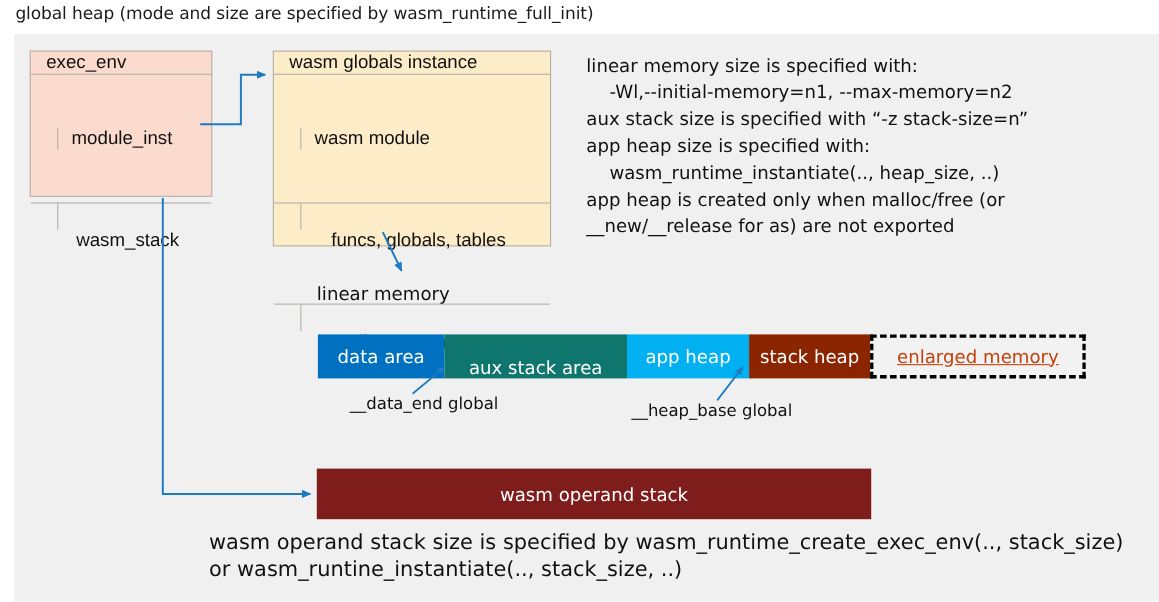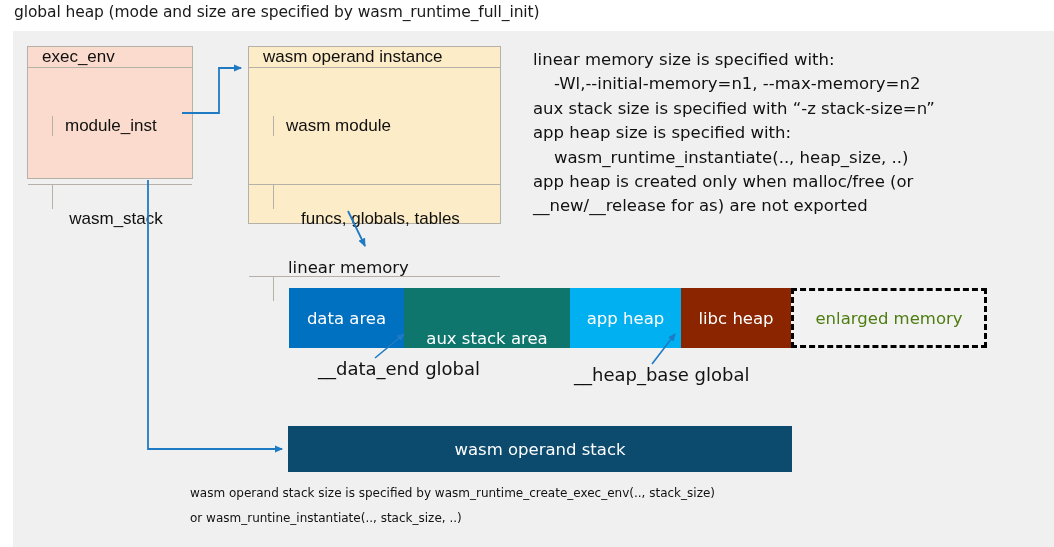--- a/index.html
+++ b/index.html
@@ -122,72 +122,73 @@
   #linear-mem-label {
     position: absolute;
     left: 288px;
     top: 258px;
     font-size: 16.5px;
     color: #111111;
   }
   #memory-bar {
     position: absolute;
     left: 289px;
-    top: 288px;
-    height: 60px;
+    top: 304px;
+    height: 40px;
     display: flex;
     align-items: stretch;
   }
   #memory-bar .seg {
     display: flex;
     align-items: center;
     justify-content: center;
     color: #ffffff;
     font-size: 16.5px;
     box-sizing: border-box;
     white-space: nowrap;
   }
   #memory-bar .seg.dashed {
     background: #f2f2f2;
-    color: #4d7c0f;
+    color: #c2410c;
     border: 3px dashed #000000;
+    text-decoration: underline;
   }
 
   
   .anno {
     position: absolute;
-    font-size: 18px;
+    font-size: 15px;
     color: #111111;
     white-space: nowrap;
   }
   #anno-data-end { left: 318px; top: 358px; }
   #anno-heap-base { left: 574px; top: 364px; }
   #anno-exported { left: 302px; top: 388px; }
 
   
   #operand-stack {
     position: absolute;
     left: 288px;
     top: 426px;
     width: 504px;
     height: 46px;
-    background: #0c4a6e;
+    background: #7f1d1d;
     display: flex;
     align-items: center;
     justify-content: center;
     color: #ffffff;
     font-size: 16.5px;
   }
 
   
   #bottom-note {
     position: absolute;
     left: 190px;
     top: 481px;
-    font-size: 12px;
+    font-size: 19px;
     line-height: 25px;
     color: #111111;
     white-space: pre;
   }
 </style>
 </head>
 <body>
 
 <div id="page">
 
@@ -204,21 +205,21 @@
       <span class="lbl">module_inst</span>
     </div>
     <div class="row sub">
       <span class="gutter"></span>
       <span class="lbl">wasm_stack</span>
     </div>
   </div>
 
   <div class="struct" id="module-instance">
     <div class="row head">
-      <span>wasm operand instance</span>
+      <span>wasm globals instance</span>
     </div>
     <div class="row sub">
       <span class="gutter"></span>
       <span class="lbl">wasm module</span>
     </div>
     <div class="row sub">
       <span class="gutter"></span>
       <span class="lbl">funcs, globals, tables</span>
     </div>
     <div class="row sub">
@@ -240,21 +241,21 @@
       <div class="seg" style="width: 115px; background: rgb(0, 112, 192);">
         <span>data area</span>
       </div>
       <div class="seg" style="width: 166px; background: #0f766e; align-items: flex-end;">
         <span>aux stack area</span>
       </div>
       <div class="seg" style="width: 111px; background: rgb(0, 176, 240);">
         <span>app heap</span>
       </div>
       <div class="seg" style="width: 110px; background: rgb(139, 37, 0);">
-        <span>libc heap</span>
+        <span>stack heap</span>
       </div>
       <div class="seg dashed" style="width: 196px;">
         <span>enlarged memory</span>
       </div>
     </div>
 
   <div class="anno" id="anno-data-end">__data_end global</div>
   <div class="anno" id="anno-heap-base">__heap_base global</div>
 
   <div id="operand-stack">

